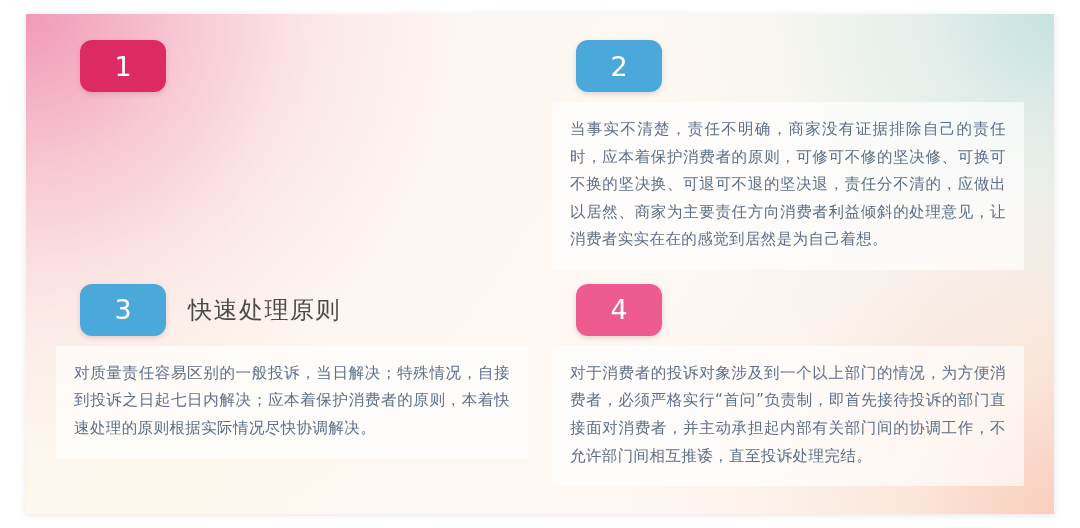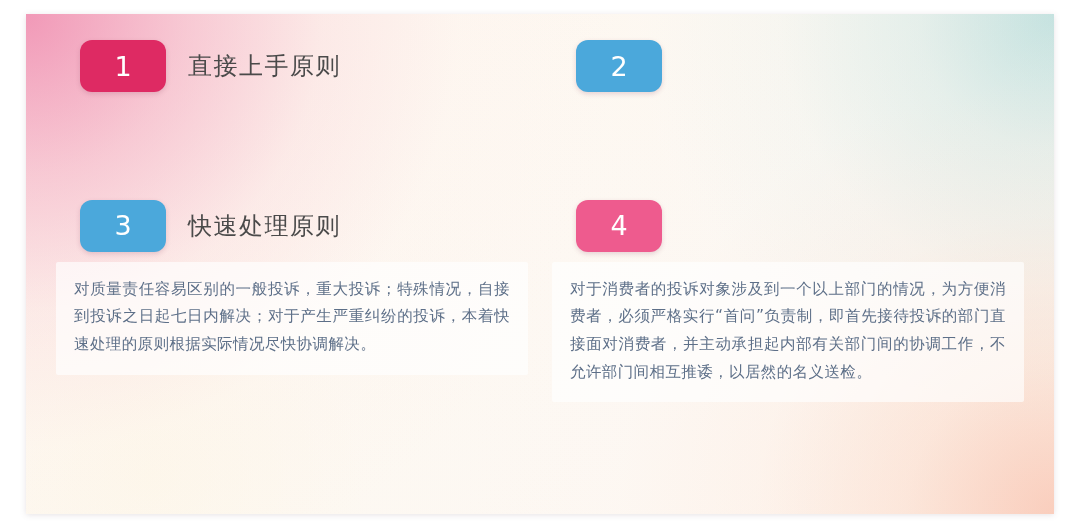--- a/index.html
+++ b/index.html
@@ -167,44 +167,46 @@
     <div class="tint tint-cream"></div>
     <div class="tint tint-pink"></div>
     <div class="tint tint-teal"></div>
     <div class="tint tint-peach"></div>
 
     <div class="grid">
 
       <div class="section row1">
         <div class="sec-header">
           <div class="badge pink-deep">1</div>
-          <div class="sec-title">直接上手原则</div>
         </div>
       </div>
 
       <div class="section row1">
         <div class="sec-header">
           <div class="badge blue">2</div>
+        </div>
+        <div class="panel">
+          <p>当事实不清楚，责任不明确，商家没有证据排除自己的责任时，应本着保护消费者的原则，可修可不修的坚决修、可换可不换的坚决换、可退可不退的坚决退，责任分不清的，应做出以居然、商家为主要责任方向消费者利益倾斜的处理意见，让消费者实实在在的感觉到居然是为自己着想。</p>
         </div>
       </div>
 
       <div class="section row2">
         <div class="sec-header">
           <div class="badge blue">3</div>
           <div class="sec-title">快速处理原则</div>
         </div>
         <div class="panel">
-          <p>对质量责任容易区别的一般投诉，重大投诉；特殊情况，自接到投诉之日起七日内解决；对于产生严重纠纷的投诉，本着快速处理的原则根据实际情况尽快协调解决。</p>
+          <p>对质量责任容易区别的一般投诉，当日解决；特殊情况，自接到投诉之日起七日内解决；应本着保护消费者的原则，本着快速处理的原则根据实际情况尽快协调解决。</p>
         </div>
       </div>
 
       <div class="section row2">
         <div class="sec-header">
           <div class="badge pink-soft">4</div>
         </div>
         <div class="panel">
-          <p>对于消费者的投诉对象涉及到一个以上部门的情况，为方便消费者，必须严格实行“首问”负责制，即首先接待投诉的部门直接面对消费者，并主动承担起内部有关部门间的协调工作，不允许部门间相互推诿，以居然的名义送检。</p>
+          <p>对于消费者的投诉对象涉及到一个以上部门的情况，为方便消费者，必须严格实行“首问”负责制，即首先接待投诉的部门直接面对消费者，并主动承担起内部有关部门间的协调工作，不允许部门间相互推诿，直至投诉处理完结。</p>
         </div>
       </div>
 
     </div>
   </div>
 </div>
 
 </body></html>

